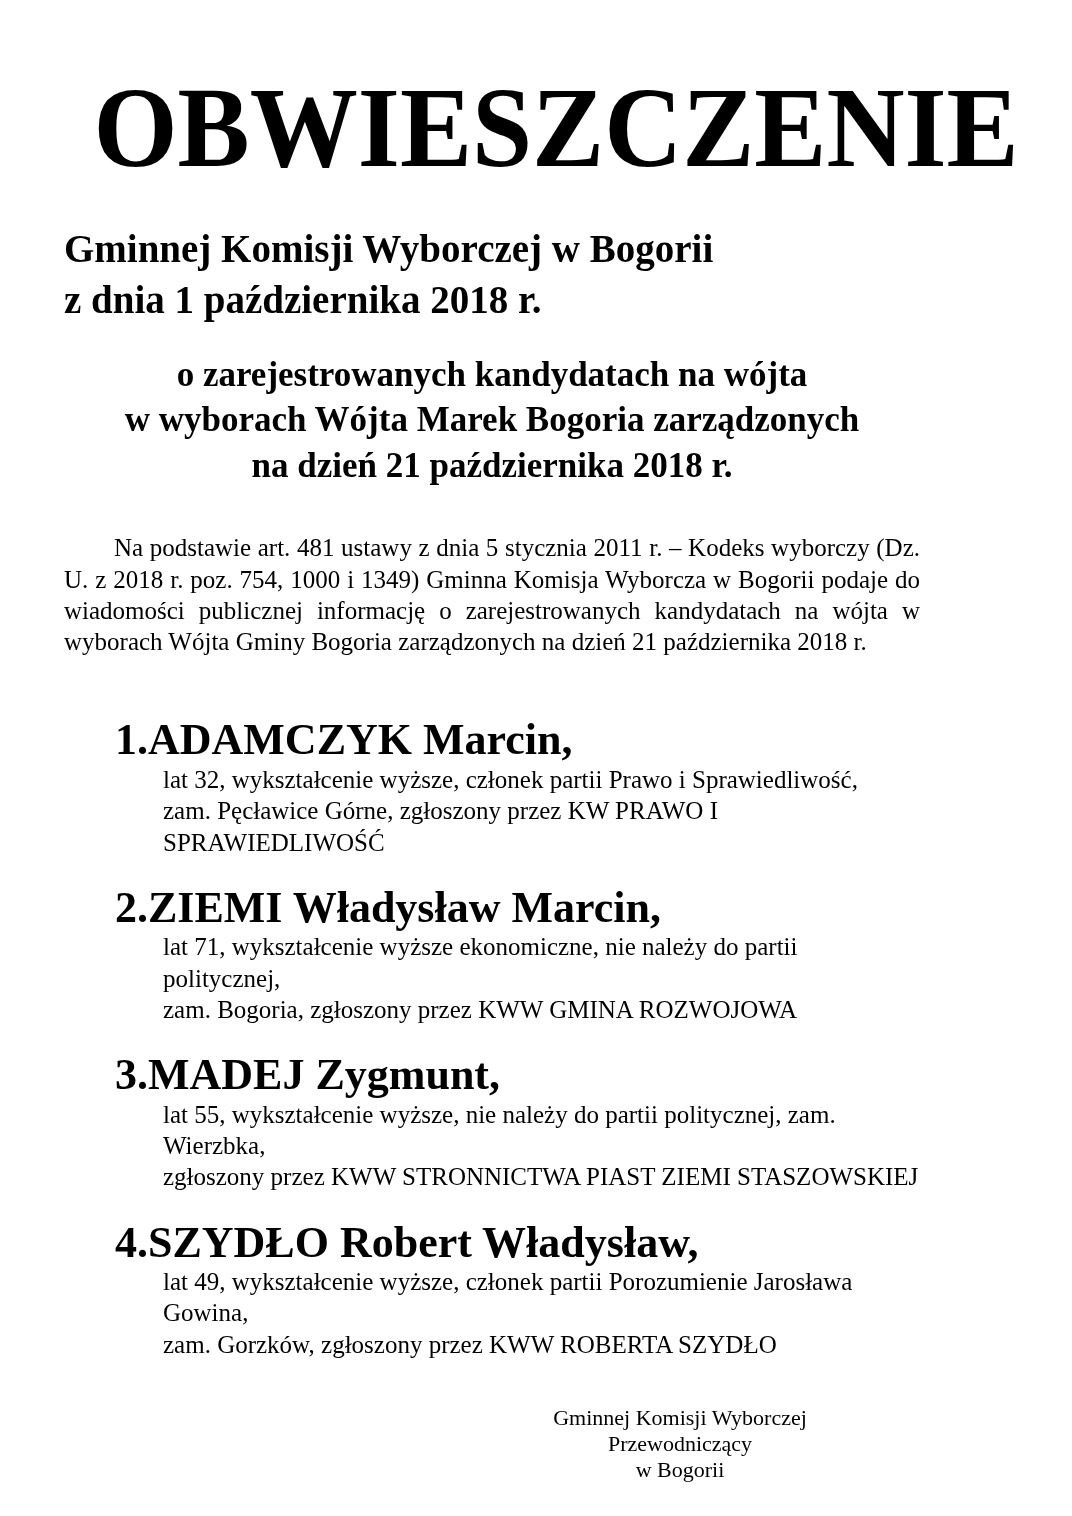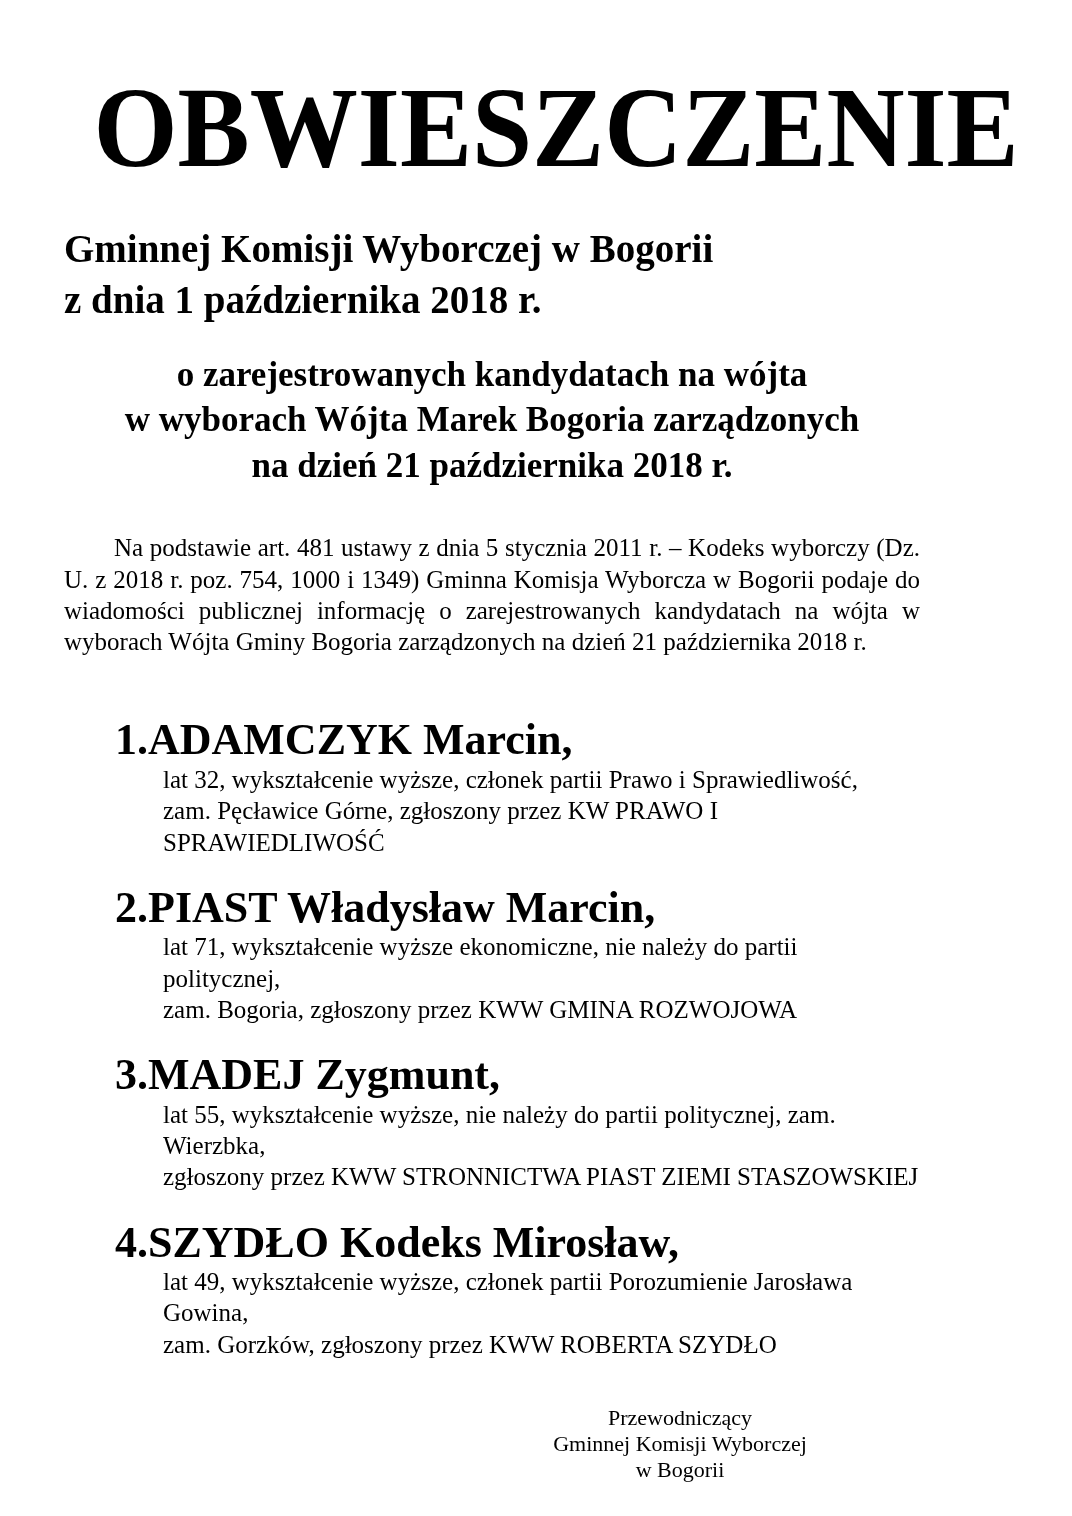--- a/index.html
+++ b/index.html
@@ -108,50 +108,50 @@
         <span class="candidate-num">1.</span><span>ADAMCZYK Marcin,</span>
       </div>
       <div class="candidate-details">
         <div>lat 32, wykształcenie wyższe, członek partii Prawo i Sprawiedliwość,</div>
         <div>zam. Pęcławice Górne, zgłoszony przez KW PRAWO I SPRAWIEDLIWOŚĆ</div>
       </div>
     </div>
 
     <div class="candidate">
       <div class="candidate-head">
-        <span class="candidate-num">2.</span><span>PIAST Władysław Marcin,</span>
+        <span class="candidate-num">2.</span><span>ZIEMI Władysław Marcin,</span>
       </div>
       <div class="candidate-details">
         <div>lat 71, wykształcenie wyższe ekonomiczne, nie należy do partii politycznej,</div>
         <div>zam. Bogoria, zgłoszony przez KWW GMINA ROZWOJOWA</div>
       </div>
     </div>
 
     <div class="candidate">
       <div class="candidate-head">
         <span class="candidate-num">3.</span><span>MADEJ Zygmunt,</span>
       </div>
       <div class="candidate-details">
         <div>lat 55, wykształcenie wyższe, nie należy do partii politycznej, zam. Wierzbka,</div>
         <div>zgłoszony przez KWW STRONNICTWA PIAST ZIEMI STASZOWSKIEJ</div>
       </div>
     </div>
 
     <div class="candidate">
       <div class="candidate-head">
-        <span class="candidate-num">4.</span><span>SZYDŁO Kodeks Mirosław,</span>
+        <span class="candidate-num">4.</span><span>SZYDŁO Robert Władysław,</span>
       </div>
       <div class="candidate-details">
         <div>lat 49, wykształcenie wyższe, członek partii Porozumienie Jarosława Gowina,</div>
         <div>zam. Gorzków, zgłoszony przez KWW ROBERTA SZYDŁO</div>
       </div>
     </div>
 
   </div>
 
   <div class="signature-block">
+    <div>Gminnej Komisji Wyborczej</div>
     <div>Przewodniczący</div>
-    <div>Gminnej Komisji Wyborczej</div>
     <div>w Bogorii</div>
     <div class="signature-signer">/-/ Witold Marek Łasisz</div>
   </div>
 
 </div>
 
 </body></html>

